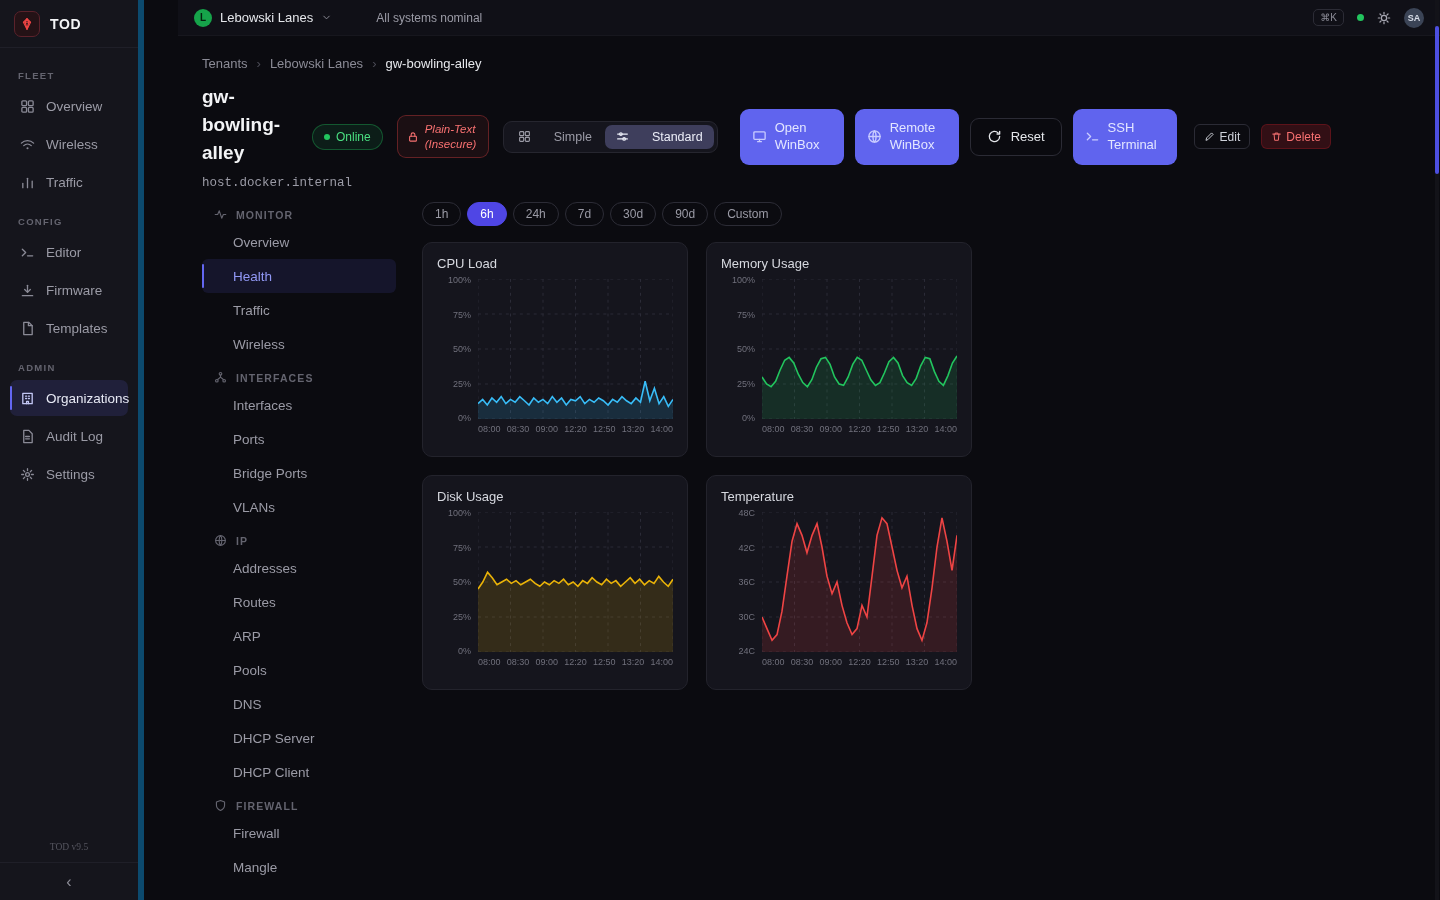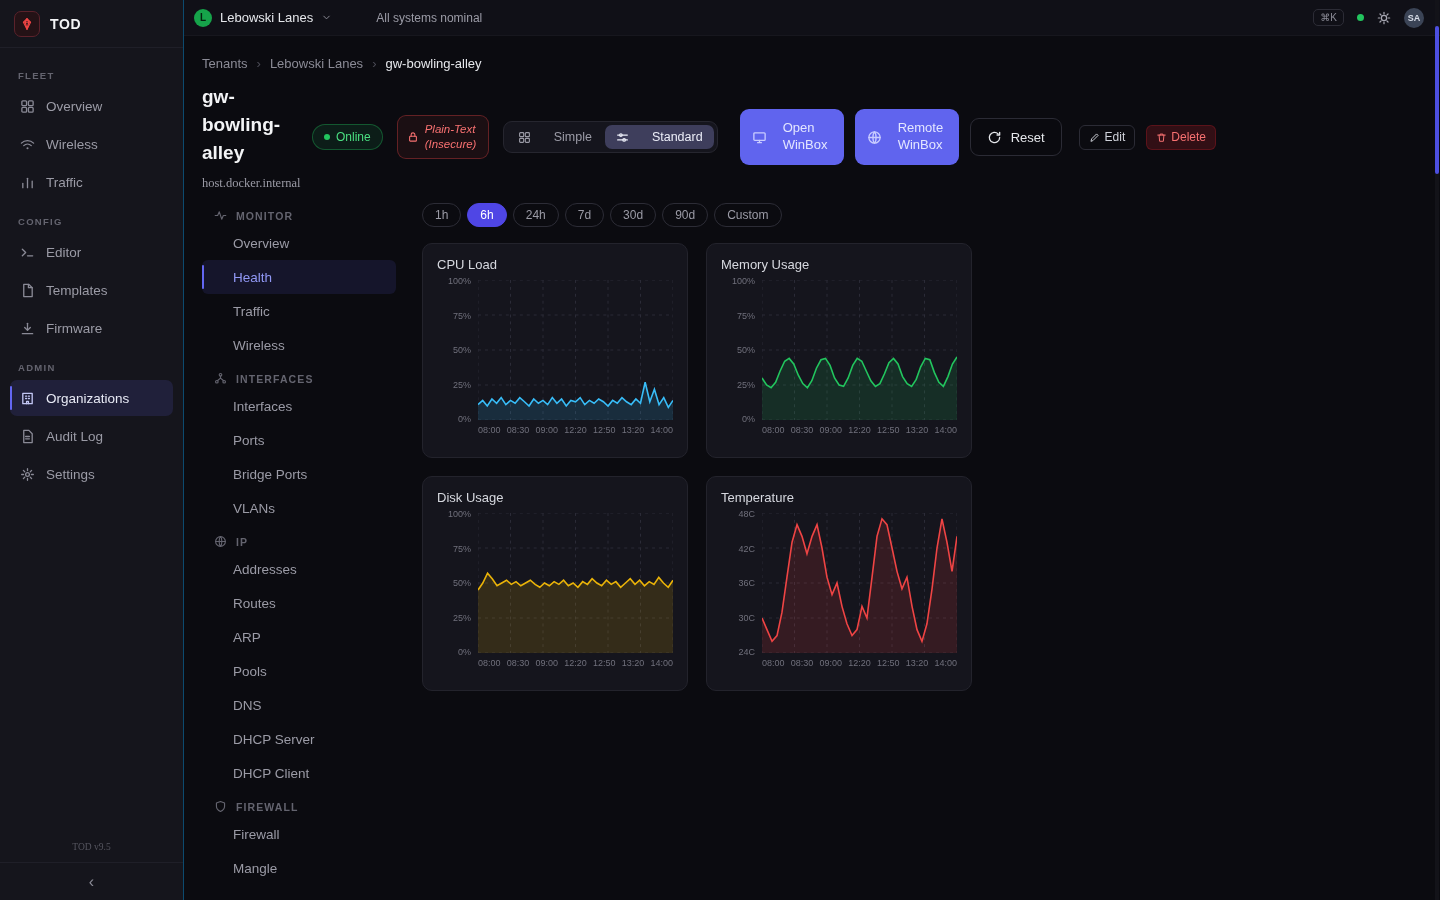--- a/index.html
+++ b/index.html
@@ -6,22 +6,22 @@
   html,body { margin:0; padding:0; }
   body {
     width:1440px; height:900px; overflow:hidden;
     background:#0b0b10; color:#e5e7eb;
     font-family:"Liberation Sans", sans-serif;
   }
   .icn { display:inline-flex; width:15px; height:15px; flex:0 0 auto; }
   .icn svg { width:100%; height:100%; display:block; }
 
   
-  .sidebar { position:absolute; left:0; top:0; bottom:0; width:184px;
-    background:#15151c; border-right:1px solid #0c4a6e; display:flex; flex-direction:column; z-index:3; }
+  .sidebar { position:absolute; left:0; top:0; bottom:0; width:144px;
+    background:#15151c; border-right:6px solid #0c4a6e; display:flex; flex-direction:column; z-index:3; }
   .logo-row { height:48px; display:flex; align-items:center; gap:10px; padding:0 14px; border-bottom:1px solid #1f1f28; }
   .logo-icon { width:26px; height:26px; border-radius:7px; background:#241216; border:1px solid #5b222b;
     display:flex; align-items:center; justify-content:center; }
   .logo-icon .icn { width:14px; height:14px; }
   .logo-text { font-weight:700; font-size:14px; letter-spacing:.6px; color:#f3f4f6; }
   .side-nav { padding:6px 10px 0; }
   .side-section-label { font-size:9.5px; letter-spacing:1.3px; color:#64646f; margin:16px 8px 7px; font-weight:700; }
   .side-item { display:flex; align-items:center; gap:11px; height:36px; padding:0 10px; border-radius:7px;
     color:#9b9ba6; font-size:13.5px; cursor:pointer; position:relative; margin-bottom:2px; }
   .side-item .icn { color:#8a8a96; }
@@ -52,39 +52,39 @@
   
   .main { position:absolute; left:178px; top:36px; right:0; bottom:0; padding:14px 24px; overflow:hidden; background:#0b0b10; }
   .breadcrumb { display:flex; align-items:center; gap:9px; font-size:13px; color:#8b8b96; padding:6px 0 12px; }
   .breadcrumb .sep { color:#4b4b55; font-size:13px; }
   .breadcrumb .current { color:#e5e7eb; }
   .crumb { cursor:pointer; }
 
   .device-header { display:flex; align-items:center; gap:14px; }
   .title-col { width:96px; flex:0 0 auto; }
   .device-title { font-size:19px; font-weight:700; line-height:28px; color:#f3f4f6; margin:0; word-break:break-word; }
-  .device-host { margin-top:9px; font-family:Liberation Serif, serif; font-size:12.5px; color:#9b9ba6; white-space:nowrap; }
+  .device-host { margin-top:9px; font-family:Liberation Mono, monospace; font-size:12.5px; color:#9b9ba6; white-space:nowrap; }
 
   .badge-online { display:flex; align-items:center; gap:6px; background:rgba(34,197,94,.1);
     border:1px solid rgba(34,197,94,.35); color:#4ade80; font-size:12px; padding:5px 11px; border-radius:999px; flex:0 0 auto;justify-content:center; }
   .badge-online .dot { width:6px; height:6px; border-radius:50%; background:#22c55e; }
   .badge-warning { display:flex; align-items:center; gap:6px; background:rgba(239,68,68,.07);
     border:1px solid rgba(239,68,68,.35); color:#f87171; font-size:11.5px; padding:6px 9px; border-radius:9px;
     max-width:92px; line-height:1.3; flex:0 0 auto;font-style:italic; }
   .badge-warning .icn { width:12px; height:12px; }
 
   .seg-control { display:flex; align-items:center; background:#15151d; border:1px solid #26262f;
     border-radius:9px; padding:3px; gap:2px; flex:0 0 auto; }
   .seg { display:flex; align-items:center; gap:23px; padding:5px 11px; border-radius:7px; font-size:12.5px; color:#9b9ba6; cursor:pointer; }
   .seg .icn { width:13px; height:13px; }
   .seg.active { background:#3e3e5c; color:#eceef8; }
 
   .actions { display:flex; align-items:center; gap:11px; margin-left:8px; }
   button { font-family:"Liberation Sans", sans-serif; }
-  .btn-primary { display:flex; align-items:center; gap:16px; background:#6064ee; color:#e3e6ff; border:none;
+  .btn-primary { display:flex; align-items:center; gap:8px; background:#6064ee; color:#e3e6ff; border:none;
     border-radius:9px; padding:9px 12px; font-size:13px; line-height:1.3; text-align:left; cursor:pointer;
     height:56px; width:104px; }
   .btn-primary .icn { color:#c9ccff; }
   .btn-reset { display:flex; align-items:center; gap:9px; background:#0a0a0f; border:1px solid #2b2b35;
     color:#e5e7eb; border-radius:9px; padding:0 16px; height:38px; font-size:13px; cursor:pointer; }
   .btn-ghost-sm { display:flex; align-items:center; gap:5px; background:transparent; border:1px solid #2b2b35;
     color:#cfd2da; border-radius:6px; padding:0 9px; height:25px; font-size:12px; cursor:pointer; margin-left:6px; }
   .btn-ghost-sm .icn, .btn-danger-sm .icn { width:11px; height:11px; }
   .btn-danger-sm { display:flex; align-items:center; gap:4px; background:rgba(190,30,40,.22);
     border:1px solid rgba(190,30,40,.3); color:#f87171; border-radius:6px; padding:0 9px; height:25px; font-size:12px; cursor:pointer; }
@@ -175,35 +175,35 @@
             <svg viewBox="0 0 16 16" fill="none" stroke="currentColor" stroke-width="1.4" stroke-linecap="round" stroke-linejoin="round">
               <path d="M2.5 4.5L6 8l-3.5 3.5"></path>
               <path d="M8 11.5h5.5"></path>
             </svg>
           </span>
           <span>Editor</span>
         </div>
         <div class="side-item">
           <span class="icn" style="">
             <svg viewBox="0 0 16 16" fill="none" stroke="currentColor" stroke-width="1.4" stroke-linecap="round" stroke-linejoin="round">
-              <path d="M4 1.5h5.5L13 5v9.5H4z"></path>
-              <path d="M9 1.5V5h4"></path>
-            </svg>
-          </span>
-          <span>Templates</span>
-        </div>
-        <div class="side-item">
-          <span class="icn" style="">
-            <svg viewBox="0 0 16 16" fill="none" stroke="currentColor" stroke-width="1.4" stroke-linecap="round" stroke-linejoin="round">
               <path d="M8 2.5v7"></path>
               <path d="M5 7l3 3 3-3"></path>
               <path d="M2.5 13.5h11"></path>
             </svg>
           </span>
           <span>Firmware</span>
+        </div>
+        <div class="side-item">
+          <span class="icn" style="">
+            <svg viewBox="0 0 16 16" fill="none" stroke="currentColor" stroke-width="1.4" stroke-linecap="round" stroke-linejoin="round">
+              <path d="M4 1.5h5.5L13 5v9.5H4z"></path>
+              <path d="M9 1.5V5h4"></path>
+            </svg>
+          </span>
+          <span>Templates</span>
         </div>
         <div class="side-section-label">ADMIN</div>
         <div class="side-item active">
           <span class="icn" style="">
             <svg viewBox="0 0 16 16" fill="none" stroke="currentColor" stroke-width="1.4" stroke-linecap="round" stroke-linejoin="round">
               <rect x="3" y="2.5" width="10" height="11"></rect>
               <path d="M6 5.5h1M9 5.5h1M6 8h1M9 8h1"></path>
               <path d="M7 13.5V11h2v2.5"></path>
             </svg>
           </span>
@@ -336,20 +336,29 @@
           <span>Remote WinBox</span>
         </button>
         <button class="btn-reset">
           <span class="icn">
               <svg viewBox="0 0 16 16" fill="none" stroke="currentColor" stroke-width="1.4" stroke-linecap="round" stroke-linejoin="round">
                 <path d="M13.5 8a5.5 5.5 0 1 1-1.6-3.9"></path>
                 <path d="M13.5 2.5v2.8h-2.8"></path>
               </svg>
             </span>
           <span>Reset</span>
+        </button>
+        <button class="btn-primary">
+          <span class="icn">
+              <svg viewBox="0 0 16 16" fill="none" stroke="currentColor" stroke-width="1.4" stroke-linecap="round" stroke-linejoin="round">
+                <path d="M2.5 4.5L6 8l-3.5 3.5"></path>
+                <path d="M8 11.5h5.5"></path>
+              </svg>
+            </span>
+          <span>SSH Terminal</span>
         </button>
         <button class="btn-ghost-sm">
           <span class="icn">
               <svg viewBox="0 0 16 16" fill="none" stroke="currentColor" stroke-width="1.4" stroke-linecap="round" stroke-linejoin="round">
                 <path d="M3 13l.8-3L11 2.8l2.2 2.2L6 12.2z"></path>
               </svg>
             </span>
           <span>Edit</span>
         </button>
         <button class="btn-danger-sm">

